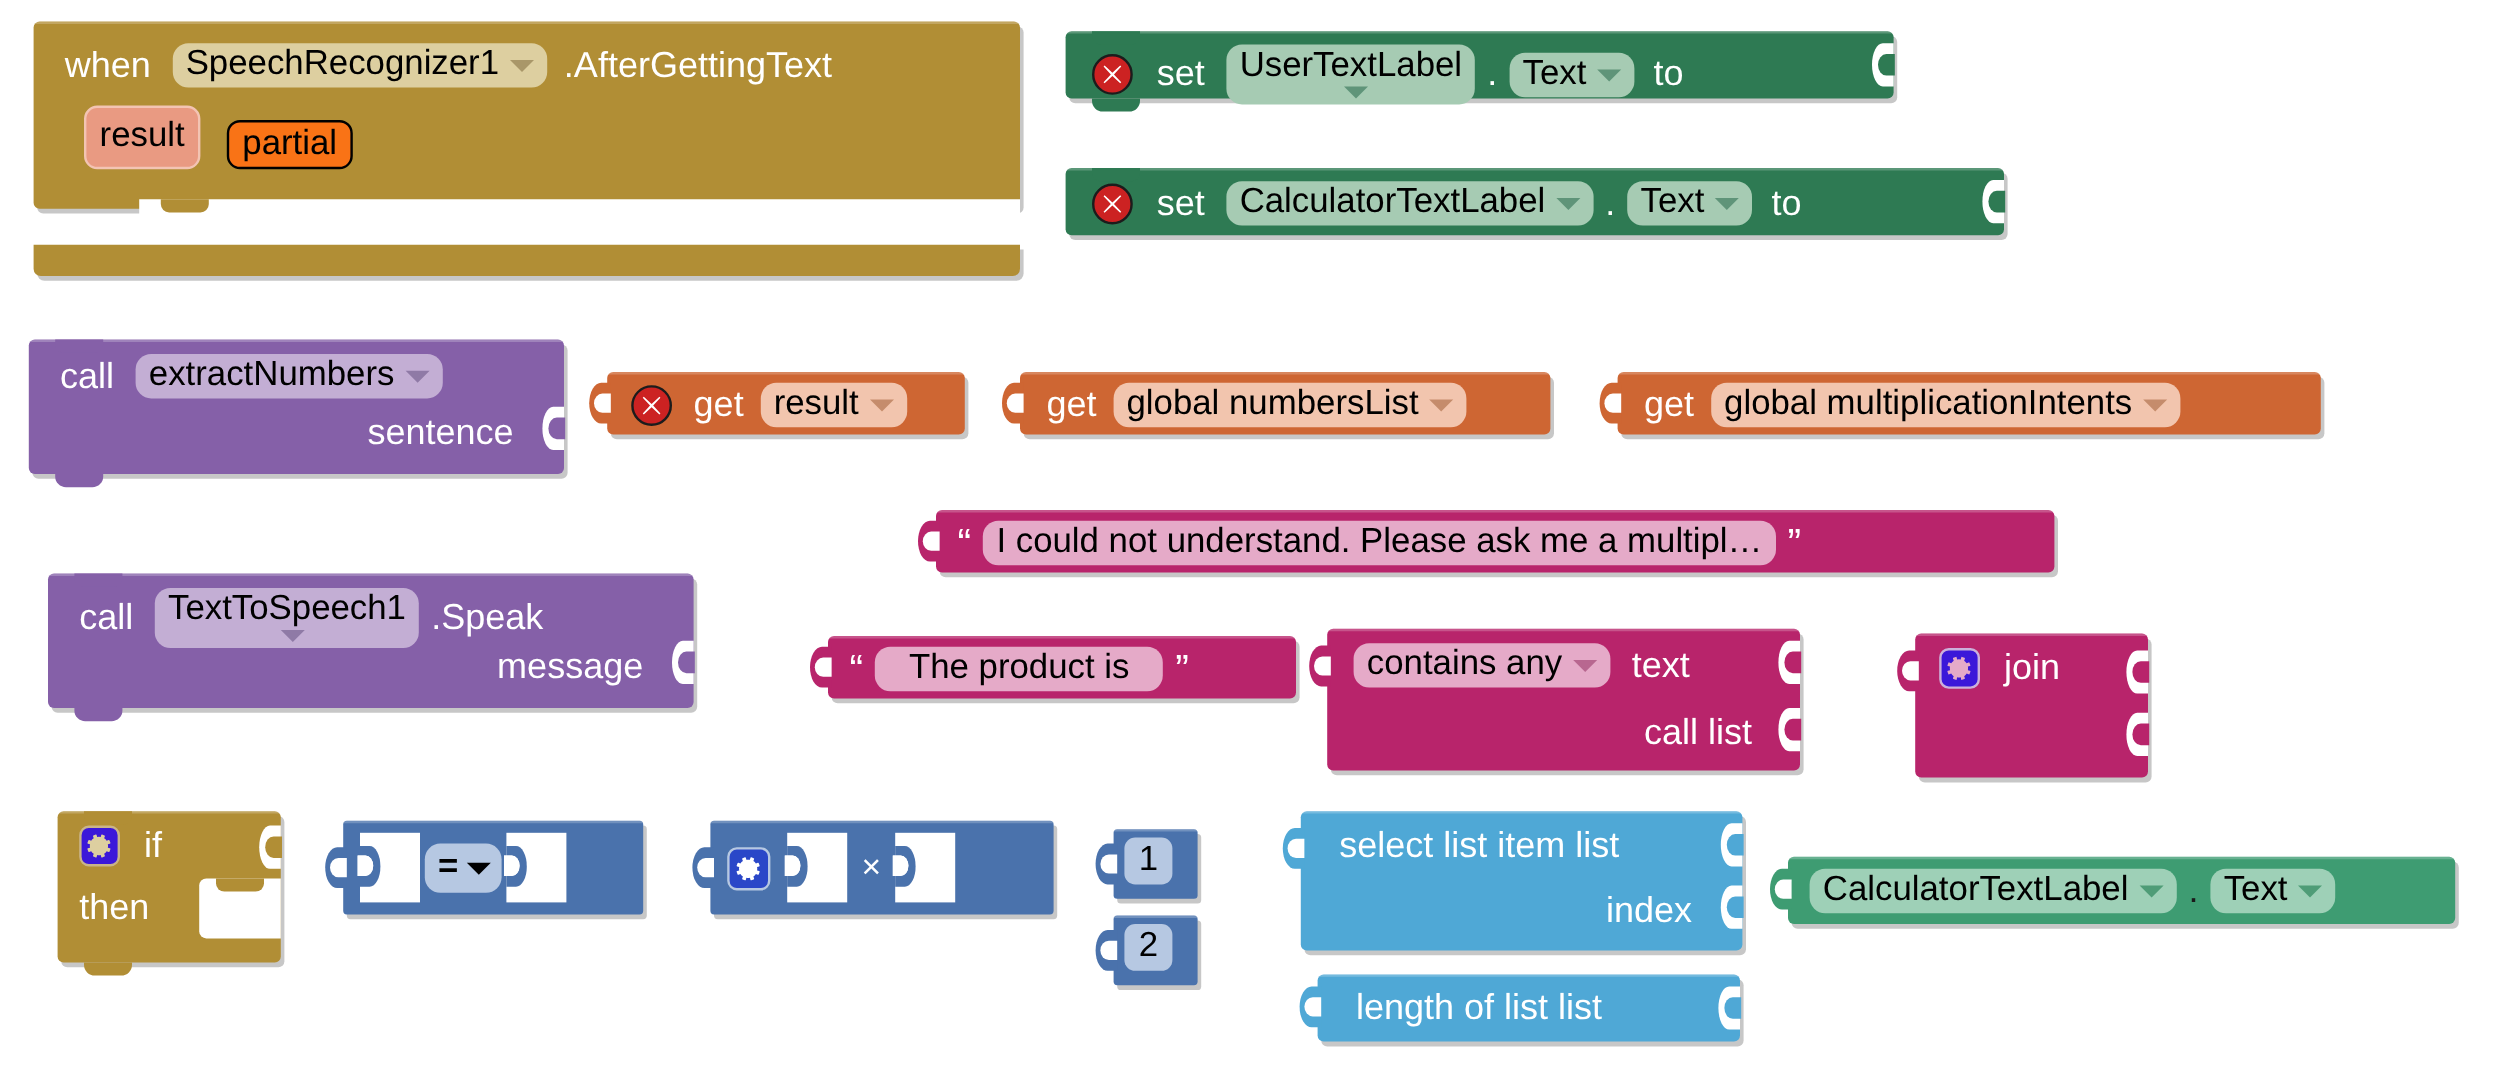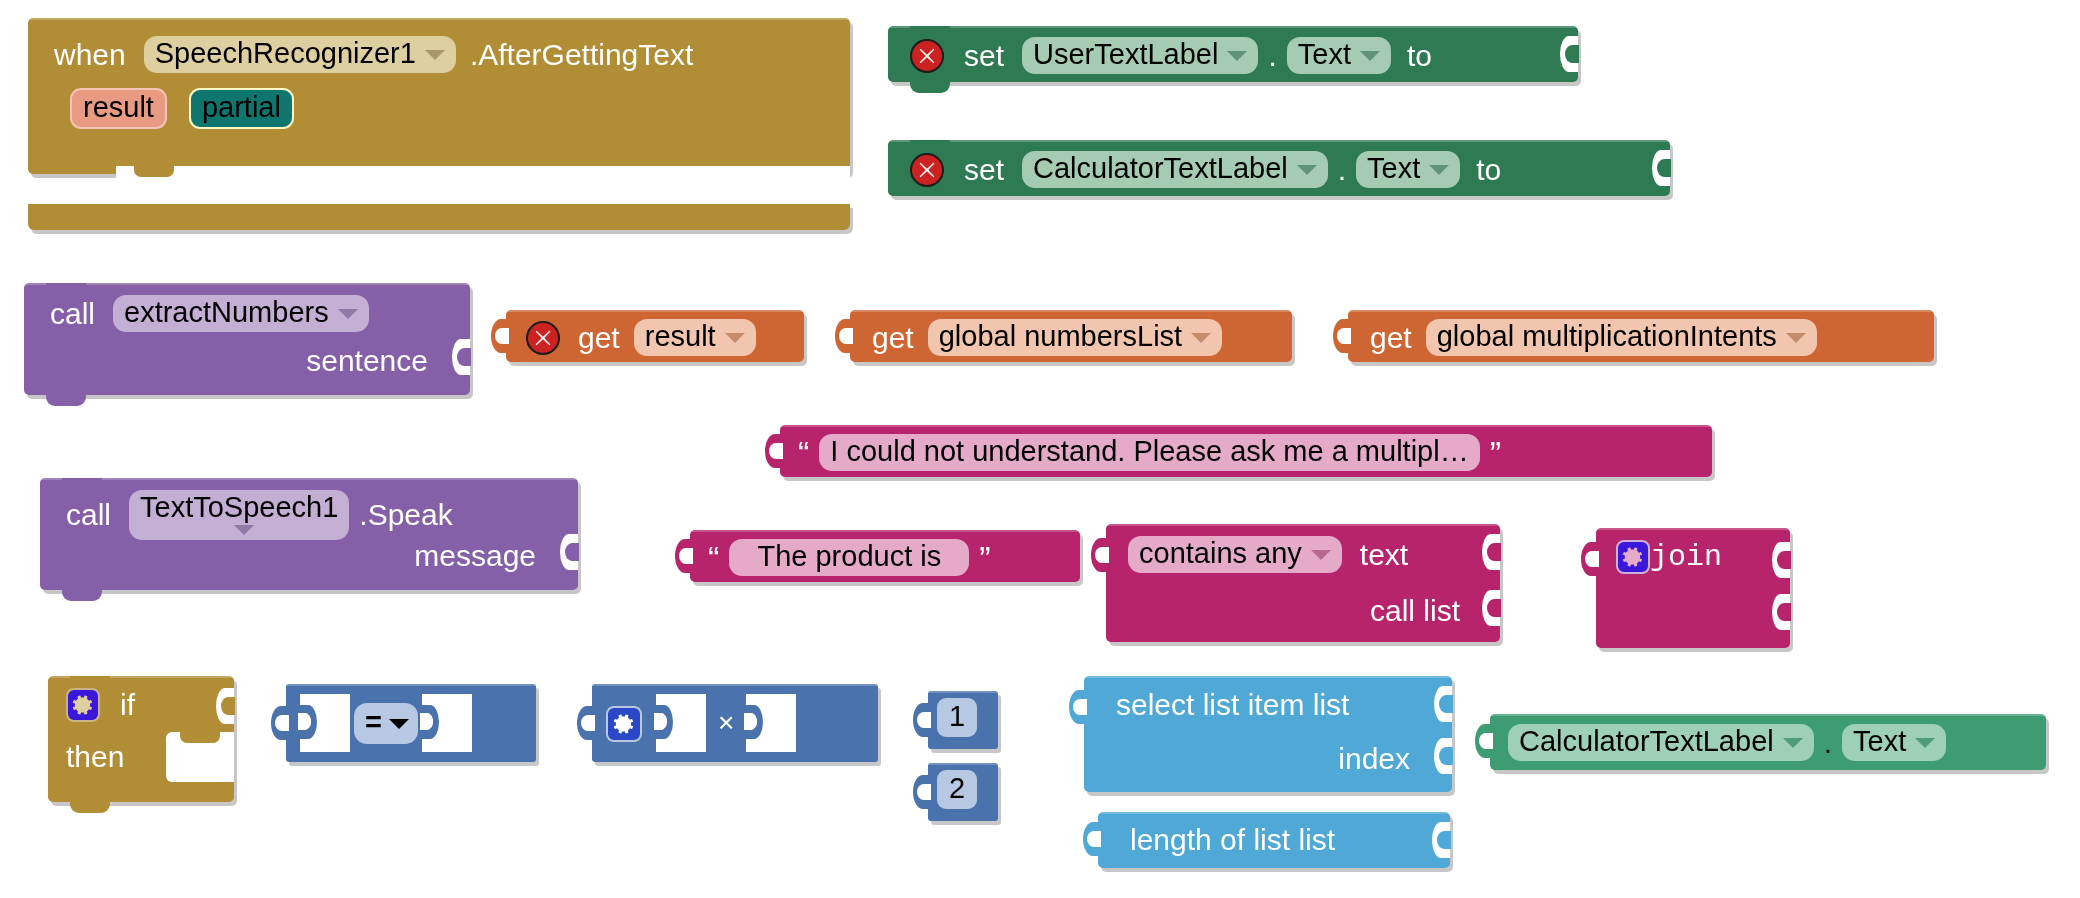--- a/index.html
+++ b/index.html
@@ -113,21 +113,21 @@
         <span class="cap">SpeechRecognizer1</span>
         <span class="caret"></span>
       </span>
       <span class="lbl" style="margin-left:14px;">.AfterGettingText</span>
     </div>
 
     <div style="position:absolute;left:42px;top:70px;display:flex;gap:22px;">
       <span class="pill" style="background:#e99a82;border:2px solid #f3c4b3;border-radius:11px;">
         <span class="cap">result</span>
       </span>
-      <span class="pill" style="background:#0f766e;border:2px solid #fef9c3;border-radius:11px;">
+      <span class="pill" style="background:#f97316;border:2px solid #000000;border-radius:11px;margin-top:12px;">
         <span class="cap">partial</span>
       </span>
     </div>
 
     <div class="lbl" style="position:absolute;left:26px;top:160px;">do</div>
 
     <div class="cmouth" style="left:88px;top:148px;width:734px;height:56px;border-radius:0 0 6px 0;">
       <div class="mnotch c-gold"></div>
     </div>
   </div>
@@ -138,21 +138,21 @@
     <div class="hl"></div>
     <div class="notch-t c-green"></div>
     <div class="tab-b c-green"></div>
     <div style="position:absolute;left:22px;top:11px;display:flex;align-items:center;">
       <span class="errx">
         <svg viewBox="0 0 24 24">
             <path d="M6 5.2 L5.2 6 L10.8 12 L5.2 18 L6 18.8 L12 13.2 L18 18.8 L18.8 18 L13.2 12 L18.8 6 L18 5.2 L12 10.8 Z" fill="#fff"></path>
           </svg>
       </span>
       <span class="lbl" style="margin-left:20px;">set</span>
-      <span class="pill c-green-pill" style="margin-left:18px;">
+      <span class="pill c-green-pill" style="margin-left:18px;flex-direction:column;">
         <span class="cap">UserTextLabel</span>
         <span class="caret"></span>
       </span>
       <span class="lbl" style="margin:0 10px;">.</span>
       <span class="pill c-green-pill">
         <span class="cap">Text</span>
         <span class="caret"></span>
       </span>
       <span class="lbl" style="margin-left:16px;">to</span>
     </div>
@@ -308,21 +308,21 @@
 
   <div class="blk c-pink shadow" style="left:1596px;top:528px;width:194px;height:120px;">
     <div class="hl"></div>
     <div class="plug-l c-pink" style="top:14px;"></div>
     <div style="position:absolute;left:20px;top:12px;display:flex;align-items:center;">
       <span class="gear gear-purple">
         <svg viewBox="0 0 24 24">
             <path d="M12 8.2a3.8 3.8 0 1 0 0 7.6 3.8 3.8 0 0 0 0-7.6zm0 5.9a2.1 2.1 0 1 1 0-4.2 2.1 2.1 0 0 1 0 4.2zM20.6 13.9l-1.7-.4a7 7 0 0 0 0-3l1.7-.4a.6.6 0 0 0 .4-.8l-.7-1.9a.6.6 0 0 0-.8-.35l-1.6.6a7 7 0 0 0-2.1-2.1l.6-1.6a.6.6 0 0 0-.35-.8l-1.9-.7a.6.6 0 0 0-.8.4l-.4 1.7a7 7 0 0 0-3 0l-.4-1.7a.6.6 0 0 0-.8-.4l-1.9.7a.6.6 0 0 0-.35.8l.6 1.6a7 7 0 0 0-2.1 2.1l-1.6-.6a.6.6 0 0 0-.8.35l-.7 1.9a.6.6 0 0 0 .4.8l1.7.4a7 7 0 0 0 0 3l-1.7.4a.6.6 0 0 0-.4.8l.7 1.9a.6.6 0 0 0 .8.35l1.6-.6a7 7 0 0 0 2.1 2.1l-.6 1.6a.6.6 0 0 0 .35.8l1.9.7a.6.6 0 0 0 .8-.4l.4-1.7a7 7 0 0 0 3 0l.4 1.7a.6.6 0 0 0 .8.4l1.9-.7a.6.6 0 0 0 .35-.8l-.6-1.6a7 7 0 0 0 2.1-2.1l1.6.6a.6.6 0 0 0 .8-.35l.7-1.9a.6.6 0 0 0-.4-.8z"></path>
           </svg>
       </span>
-      <span class="lbl" style="font-family:Liberation Mono, monospace;">join</span>
+      <span class="lbl" style="margin-left:20px;">join</span>
     </div>
     <div class="sock-r" style="top:14px;">
       <div style="position:absolute;right:-1px;top:9px;width:14px;height:18px;border-radius:50% 0 0 50%;background:#b8246b;"></div>
     </div>
     <div class="sock-r" style="top:66px;">
       <div style="position:absolute;right:-1px;top:9px;width:14px;height:18px;border-radius:50% 0 0 50%;background:#b8246b;"></div>
     </div>
   </div>
 
   <div class="blk c-gold shadow" style="left:48px;top:676px;width:186px;height:126px;">

